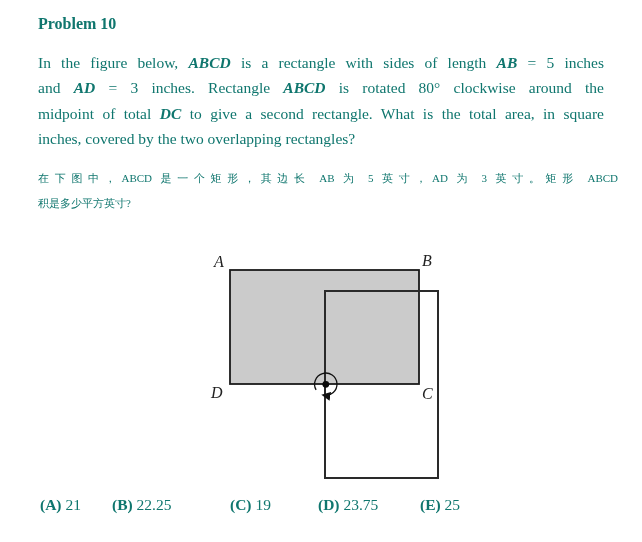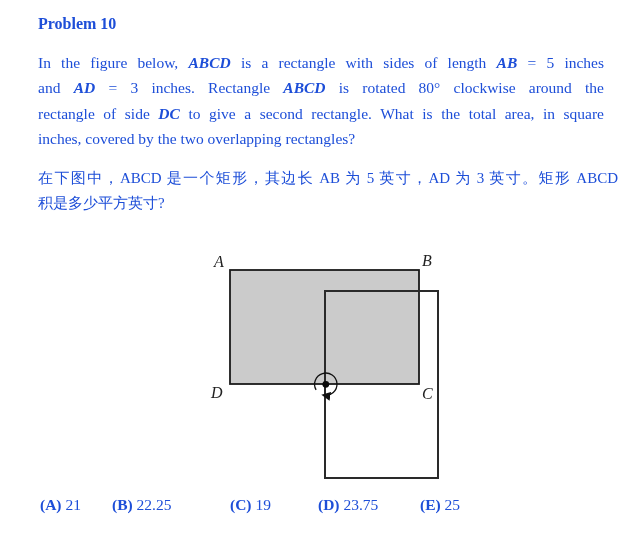--- a/index.html
+++ b/index.html
@@ -1,34 +1,34 @@
 <!DOCTYPE html>
 <html><head>
 <meta charset="utf-8">
 <style>
   html,body{margin:0;padding:0;background:#ffffff;}
   #page{
     position:relative;
     width:642px;height:542px;
     background:#ffffff;
     font-family:"Liberation Serif", serif;
-    color:#1d4ed8;
+    color:#0f766e;
     overflow:hidden;
   }
   .title{
     position:absolute;left:38px;top:15px;
     font-size:16px;font-weight:bold;
   }
   .para-en{
     position:absolute;left:38px;top:50px;width:566px;
     font-size:15.5px;line-height:25.4px;
   }
   .para-zh{
     position:absolute;left:38px;top:166px;width:580px;
-    font-size:15px;line-height:25px;
+    font-size:11px;line-height:25px;
   }
   .line{display:block;}
   .line.just{text-align:justify;text-align-last:justify;}
   .line i{font-style:italic;font-weight:bold;}
   .fig-svg{position:absolute;left:0;top:0;}
   .answers{position:absolute;left:0;top:496px;width:642px;height:22px;font-size:15.5px;}
   .choice{position:absolute;top:0;white-space:nowrap;}
   .choice .lbl{font-weight:bold;}
   .choice:nth-child(1){left:40px;}
   .choice:nth-child(2){left:112px;}
@@ -40,21 +40,21 @@
 </head>
 <body>
 
 <div id="page">
 
   <div class="title">Problem 10</div>
 
   <div class="para-en">
     <span class="line just"><span>In the figure below, </span><i>ABCD</i><span> is a rectangle with sides of length </span><i>AB</i><span> = 5 inches</span></span>
     <span class="line just"><span>and </span><i>AD</i><span> = 3 inches. Rectangle </span><i>ABCD</i><span> is rotated 80° clockwise around the</span></span>
-    <span class="line just"><span>rectangle of side </span><i>DC</i><span> to give a second rectangle. What is the total area, in square</span></span>
+    <span class="line just"><span>midpoint of total </span><i>DC</i><span> to give a second rectangle. What is the total area, in square</span></span>
     <span class="line"><span>inches, covered by the two overlapping rectangles?</span></span>
   </div>
 
   <div class="para-zh">
     <span class="line just">在下图中，ABCD 是一个矩形，其边长 AB 为 5 英寸，AD 为 3 英寸。矩形 ABCD</span>
     <span class="line">积是多少平方英寸?</span>
   </div>
 
   <svg class="fig-svg" width="642" height="542" viewBox="0 0 642 542">
     <defs>

